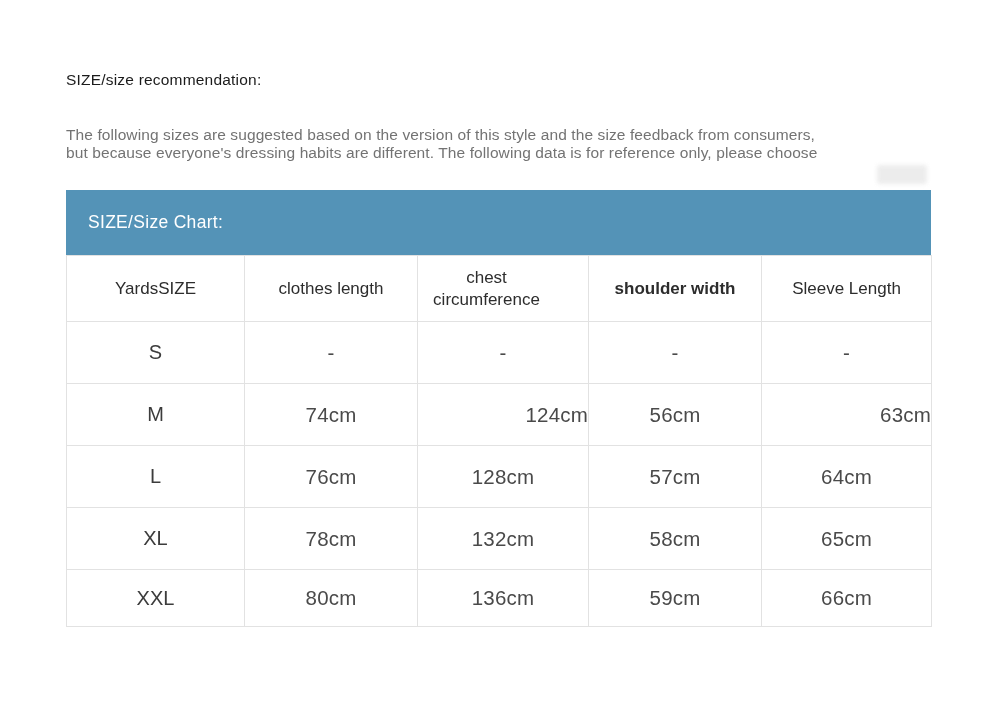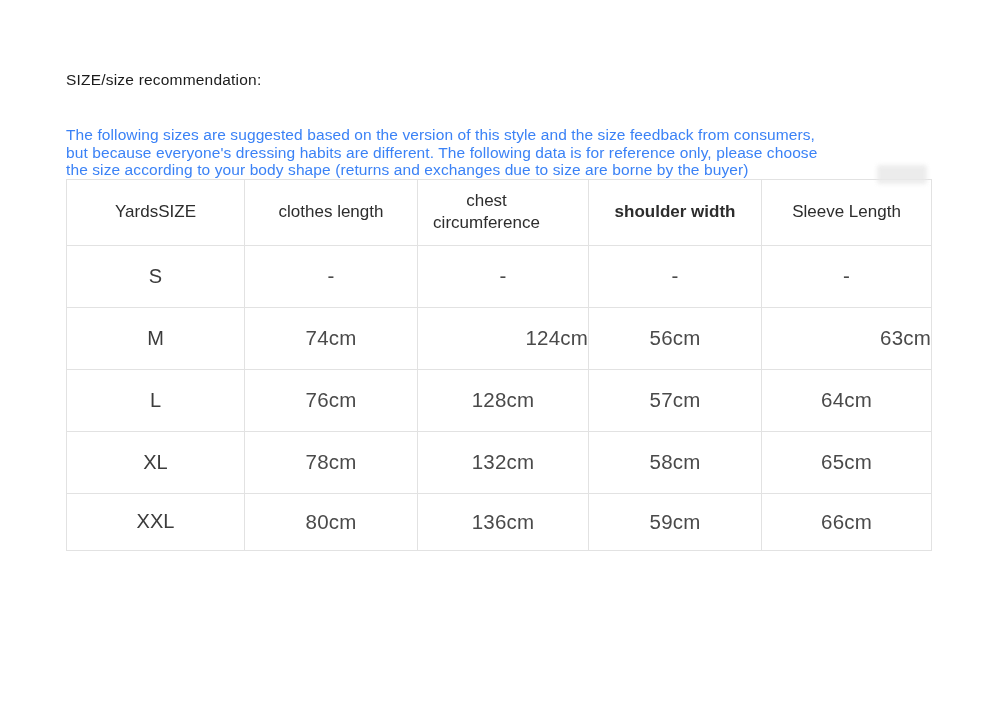--- a/index.html
+++ b/index.html
@@ -11,21 +11,21 @@
   }
   .page { position: absolute; inset: 0; background: #ffffff; }
   .content { position: absolute; left: 66px; top: 70px; width: 866px; }
 
   .section-heading {
     font-size: 15.5px; line-height: 20px; font-weight: 400;
     color: #1b1b1b; letter-spacing: 0.2px;
   }
   .disclaimer { margin-top: 36px; }
   .disclaimer .line {
-    font-size: 15.5px; line-height: 17.5px; color: #3b82f6;
+    font-size: 15.5px; line-height: 17.5px; color: #737373;
     letter-spacing: 0.1px; white-space: nowrap;
   }
 
   .watermark-smudge {
     position: absolute; left: 811px; top: 95px;
     width: 50px; height: 19px; background: #e9e9e9;
     border-radius: 3px; filter: blur(2px); opacity: 0.85;
   }
 
   .chart-title-bar {
@@ -61,25 +61,27 @@
 <body>
 
 <div class="page">
   <div class="content">
 
     <div class="section-heading">SIZE/size recommendation:</div>
 
     <div class="disclaimer">
       <div class="line">The following sizes are suggested based on the version of this style and the size feedback from consumers,</div>
       <div class="line">but because everyone's dressing habits are different. The following data is for reference only, please choose</div>
-      <div class="line">the size according to your body shape (returns and exchanges due to size are borne by the buyer)</div>
     </div>
 
     <div class="watermark-smudge"></div>
 
+    <div class="chart-title-bar" style="background: rgb(84, 147, 183);">
+      <span class="bar-title">SIZE/Size Chart:</span>
+    </div>
 
     <table class="size-table">
       <colgroup>
         <col style="width:178px">
         <col style="width:173px">
         <col style="width:171px">
         <col style="width:173px">
         <col style="width:170px">
       </colgroup>
       <thead>

